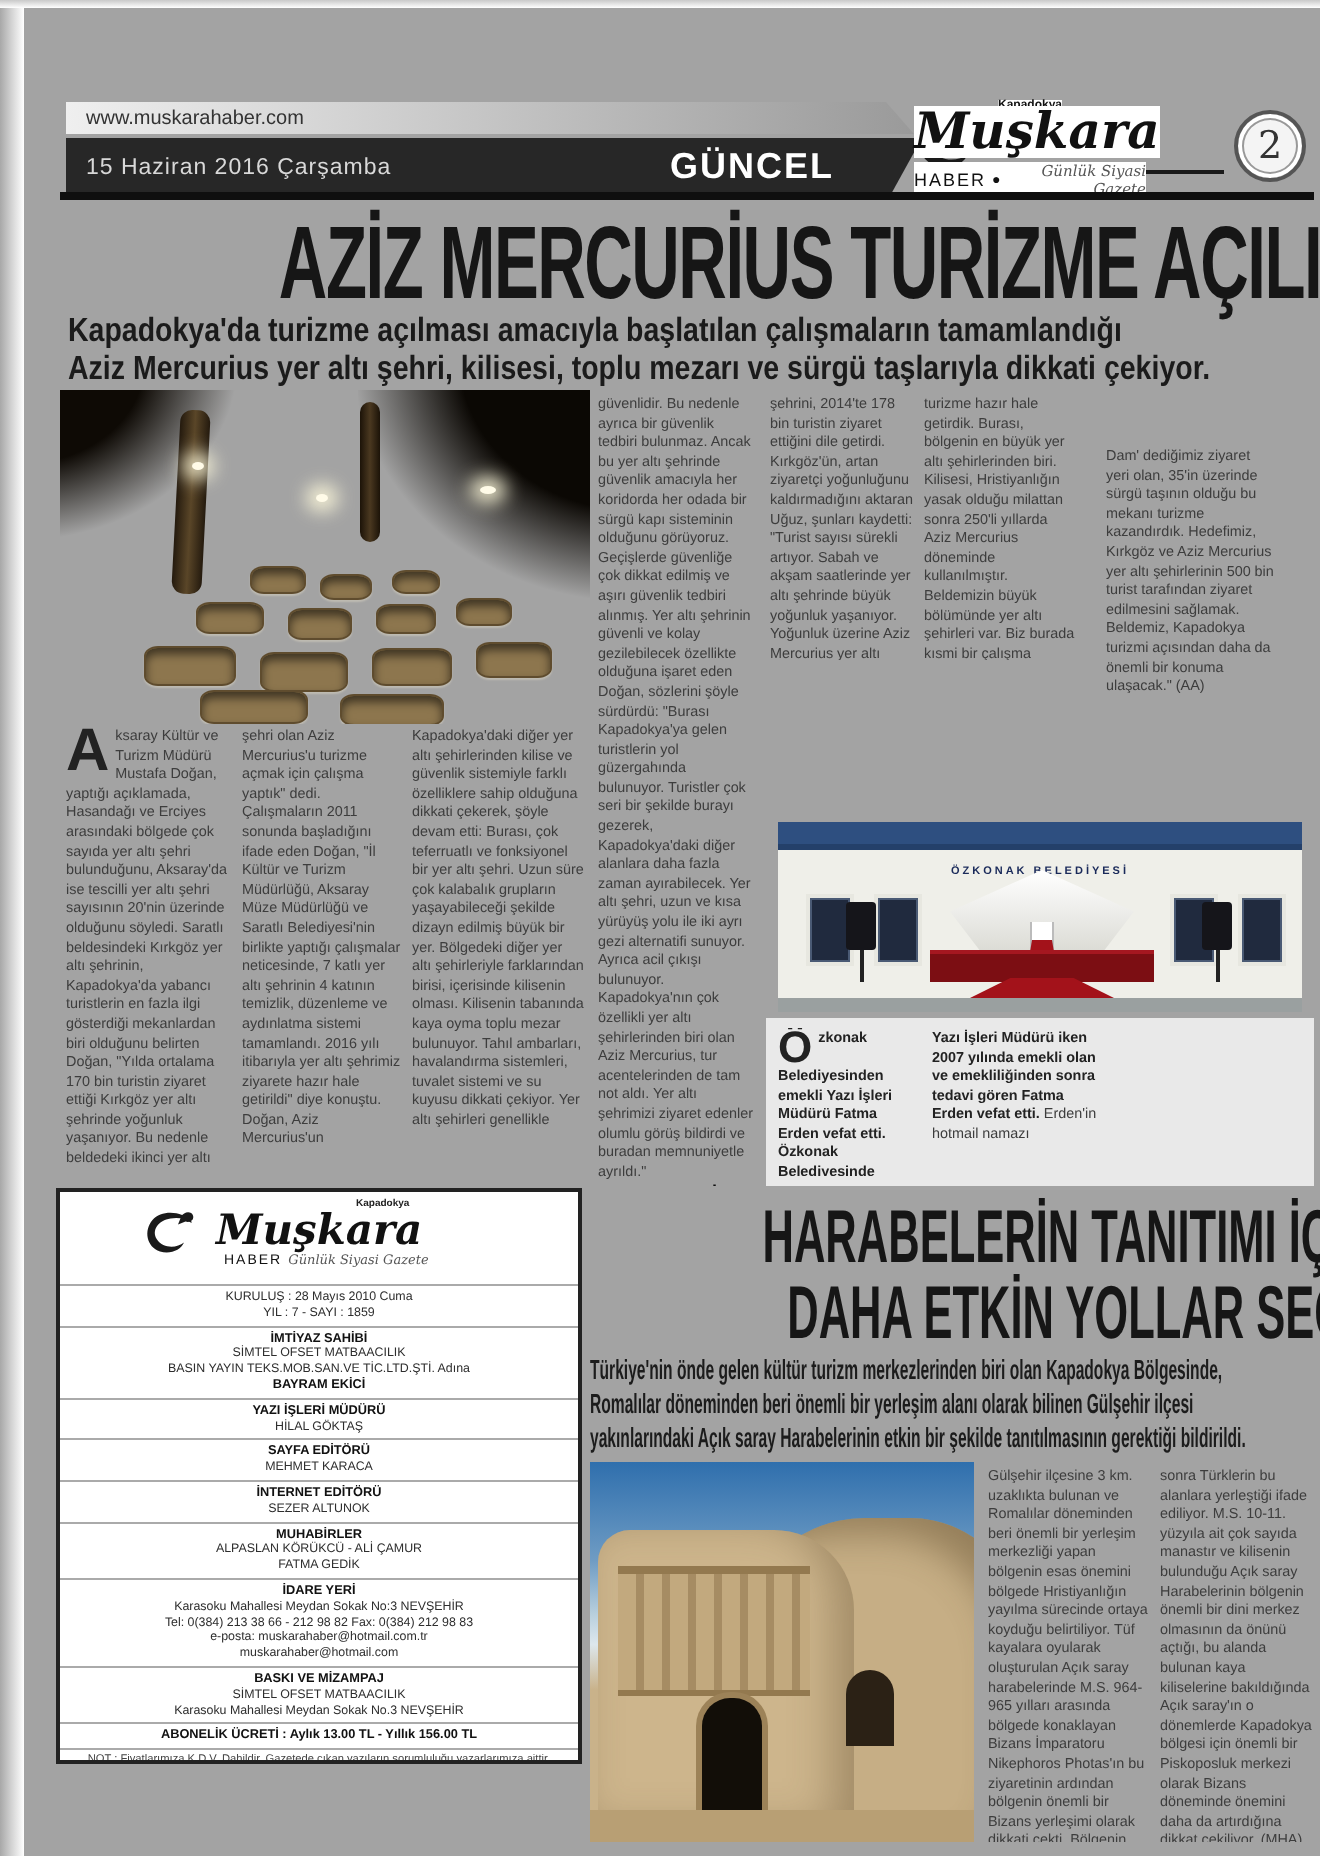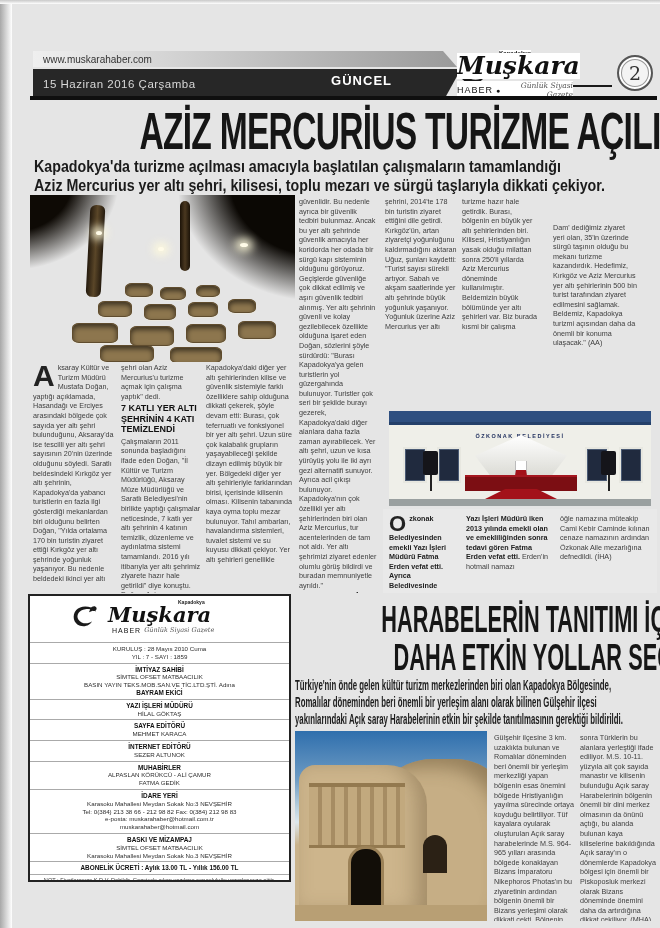--- a/index.html
+++ b/index.html
@@ -1,34 +1,34 @@
 <!DOCTYPE html>
 <html lang="tr"><head>
 <meta charset="utf-8">
 <style>
   html,body{margin:0;padding:0;background:#ffffff;}
-  .page{position:relative;width:660px;height:928px;background:#e5e5e5;overflow:hidden;
+  .page{position:relative;width:660px;height:928px;background:#a3a3a3;overflow:hidden;
         font-family:"Liberation Sans", sans-serif;color:#222;}
   .edge-left{position:absolute;left:0;top:0;width:12px;height:100%;
         background:linear-gradient(90deg,#a8a8a8,#d9d9d9 55%,#fff);}
   .edge-top{position:absolute;left:0;top:0;width:100%;height:4px;
         background:linear-gradient(180deg,#c9c9c9,#fff);}
 
   
   .web-bar{position:absolute;left:33px;top:51px;width:424px;height:16px;
         background:linear-gradient(90deg,#efefef,#9a9a9a);
         clip-path:polygon(0 0,calc(100% - 14px) 0,100% 100%,0 100%);
         display:flex;align-items:center;padding-left:10px;box-sizing:border-box;
         font-size:10px;color:#333;}
   .date-bar{position:absolute;left:33px;top:69px;width:428px;height:29px;background:#272727;
         clip-path:polygon(0 0,100% 0,calc(100% - 16px) 100%,0 100%);
         display:flex;align-items:center;padding-left:10px;box-sizing:border-box;
         font-size:11.5px;color:#d8d8d8;letter-spacing:.5px;}
-  .section-label{position:absolute;right:69px;top:4px;color:#fff;font-weight:bold;
-        font-size:13px;letter-spacing:1px;}
+  .section-label{position:absolute;right:44px;top:4px;color:#fff;font-weight:bold;
+        font-size:18px;letter-spacing:1px;}
   .hdr-line{position:absolute;left:462px;top:85px;width:150px;height:2px;background:#1a1a1a;}
   .brand{position:absolute;left:455px;top:50px;width:160px;height:44px;}
   .brand .swirl{position:absolute;left:0;top:4px;}
   .brand-region{position:absolute;left:44px;top:0;font-size:6px;font-weight:bold;color:#111;background:#fff;}
   .brand-name{position:absolute;left:2px;top:3px;font-family:"DejaVu Serif",serif;
         font-style:italic;font-weight:bold;font-size:25px;color:#111;background:#fff;line-height:26px;}
   .brand-sub{position:absolute;left:2px;top:31px;width:116px;display:flex;align-items:center;gap:3px;background:#fff;}
   .brand-haber{font-size:9px;font-weight:normal;letter-spacing:1px;color:#111;}
   .brand-dot{font-size:7px;color:#111;}
   .brand-tag{font-family:"DejaVu Serif",serif;font-style:italic;font-size:7.5px;color:#555;text-align:right;}
@@ -204,21 +204,20 @@
   </div>
   <div class="col" style="left:385px;top:197px;width:73px;height:133px;">şehrini, 2014'te 178 bin turistin ziyaret ettiğini dile getirdi. Kırkgöz'ün, artan ziyaretçi yoğunluğunu kaldırmadığını aktaran Uğuz, şunları kaydetti: "Turist sayısı sürekli artıyor. Sabah ve akşam saatlerinde yer altı şehrinde büyük yoğunluk yaşanıyor. Yoğunluk üzerine Aziz Mercurius yer altı şehrini de ikinci ziyaret alanı olarak</div>
   <div class="col" style="left:462px;top:197px;width:76px;height:133px;">turizme hazır hale getirdik. Burası, bölgenin en büyük yer altı şehirlerinden biri. Kilisesi, Hristiyanlığın yasak olduğu milattan sonra 250'li yıllarda Aziz Mercurius döneminde kullanılmıştır. Beldemizin büyük bölümünde yer altı şehirleri var. Biz burada kısmi bir çalışma yaptık. Bu çalışmalarda, içinde kilisesi bulunan, 'Develi</div>
   <div class="col" style="left:553px;top:197px;width:84px;height:133px;margin-top:26px;">Dam' dediğimiz ziyaret yeri olan, 35'in üzerinde sürgü taşının olduğu bu mekanı turizme kazandırdık. Hedefimiz, Kırkgöz ve Aziz Mercurius yer altı şehirlerinin 500 bin turist tarafından ziyaret edilmesini sağlamak. Beldemiz, Kapadokya turizmi açısından daha da önemli bir konuma ulaşacak." (AA)</div>
 
   <div class="col" style="left:33px;top:363px;width:83px;height:230px;">
     <span class="dropcap">A</span><span>ksaray Kültür ve Turizm Müdürü Mustafa Doğan, yaptığı açıklamada, Hasandağı ve Erciyes arasındaki bölgede çok sayıda yer altı şehri bulunduğunu, Aksaray'da ise tescilli yer altı şehri sayısının 20'nin üzerinde olduğunu söyledi. Saratlı beldesindeki Kırkgöz yer altı şehrinin, Kapadokya'da yabancı turistlerin en fazla ilgi gösterdiği mekanlardan biri olduğunu belirten Doğan, "Yılda ortalama 170 bin turistin ziyaret ettiği Kırkgöz yer altı şehrinde yoğunluk yaşanıyor. Bu nedenle beldedeki ikinci yer altı</span>
   </div>
   <div class="col" style="left:121px;top:363px;width:80px;height:230px;">
     <span>şehri olan Aziz Mercurius'u turizme açmak için çalışma yaptık" dedi.</span>
-    <div class="col-subhead">7 KATLI YER ALTI ŞEHRİNİN 4 KATI TEMİZLENDİ</div>
     <span>Çalışmaların 2011 sonunda başladığını ifade eden Doğan, "İl Kültür ve Turizm Müdürlüğü, Aksaray Müze Müdürlüğü ve Saratlı Belediyesi'nin birlikte yaptığı çalışmalar neticesinde, 7 katlı yer altı şehrinin 4 katının temizlik, düzenleme ve aydınlatma sistemi tamamlandı. 2016 yılı itibarıyla yer altı şehrimiz ziyarete hazır hale getirildi" diye konuştu. Doğan, Aziz Mercurius'un</span>
   </div>
   <div class="col" style="left:206px;top:363px;width:86px;height:230px;">Kapadokya'daki diğer yer altı şehirlerinden kilise ve güvenlik sistemiyle farklı özelliklere sahip olduğuna dikkati çekerek, şöyle devam etti: Burası, çok teferruatlı ve fonksiyonel bir yer altı şehri. Uzun süre çok kalabalık grupların yaşayabileceği şekilde dizayn edilmiş büyük bir yer. Bölgedeki diğer yer altı şehirleriyle farklarından birisi, içerisinde kilisenin olması. Kilisenin tabanında kaya oyma toplu mezar bulunuyor. Tahıl ambarları, havalandırma sistemleri, tuvalet sistemi ve su kuyusu dikkati çekiyor. Yer altı şehirleri genellikle</div>
 
   <div class="photo photo-building">
     <div class="bl-sky deco"></div>
     <div class="bl-roof deco"></div>
     <div class="bl-sign">ÖZKONAK BELEDİYESİ</div>
     <div class="bl-win deco" style="left:14px;top:36px;"></div>
     <div class="bl-win deco" style="left:48px;top:36px;"></div>
@@ -229,27 +228,26 @@
     <div class="bl-stage deco"></div>
     <div class="bl-carpet deco"></div>
     <div class="bl-speaker deco" style="left:34px;top:40px;"></div>
     <div class="bl-tripod deco" style="left:41px;top:64px;"></div>
     <div class="bl-speaker deco" style="left:212px;top:40px;"></div>
     <div class="bl-tripod deco" style="left:219px;top:64px;"></div>
     <div class="bl-ground deco"></div>
   </div>
   <div class="oz-caption">
     <div class="col" style="left:6px;top:5px;width:70px;height:74px;font-weight:bold;color:#222;">
-      <span class="dropcap small">Ö</span><span>zkonak Belediyesinden emekli Yazı İşleri Müdürü Fatma Erden vefat etti. Ayrıca Belediyesinde</span>
+      <span class="dropcap small">Ö</span><span>zkonak Belediyesinden emekli Yazı İşleri Müdürü Fatma Erden vefat etti. Özkonak Belediyesinde</span>
     </div>
     <div class="col" style="left:83px;top:5px;width:86px;height:74px;">
-      <span class="bold">Yazı İşleri Müdürü iken 2013 yılında emekli olan ve emekliliğinden sonra tedavi gören Fatma Erden vefat etti.</span>
+      <span class="bold">Yazı İşleri Müdürü iken 2007 yılında emekli olan ve emekliliğinden sonra tedavi gören Fatma Erden vefat etti.</span>
       <span>Erden'in hotmail namazı</span>
     </div>
-    <div class="col" style="left:177px;top:5px;width:92px;height:74px;">öğle namazına müteakip Cami Kebir Caminde kılınan cenaze namazının ardından Özkonak Aile mezarlığına defnedildi. (İHA)</div>
   </div>
 
   <div class="mast">
     <div class="m-row m-logo">
       <svg class="m-swirl" width="32" height="27" viewBox="0 0 42 36">
         <path d="M34,9 C28,2 14,1 8,8 C2,15 4,26 13,29 C20,31 27,28 29,23 C24,27 15,27 11,21 C7,15 12,8 20,7 C25,6 30,7 34,10 Z" fill="#1a1a1a"></path>
         <path d="M27,6 C29,2 34,2 35,5 C36,8 33,10 30,9 L25,11 Z" fill="#1a1a1a"></path>
       </svg>
       <span class="m-brand-region">Kapadokya</span>
       <span class="m-brand-name">Muşkara</span>

